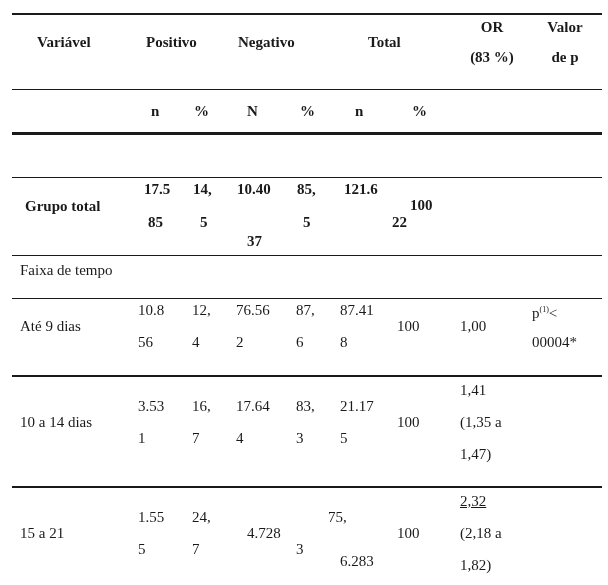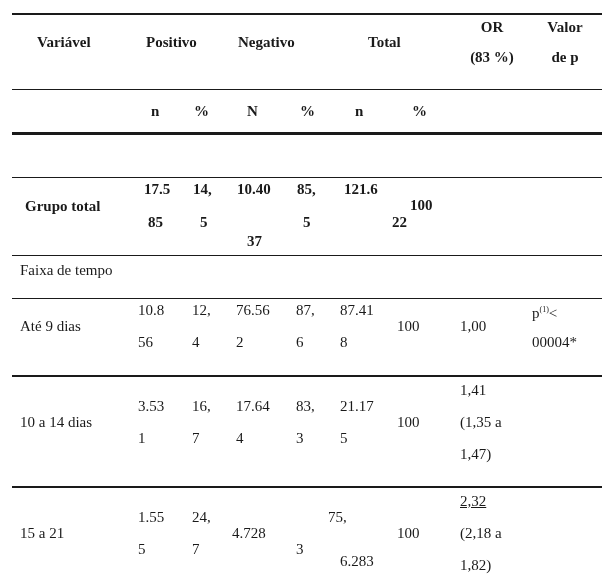--- a/index.html
+++ b/index.html
@@ -96,21 +96,21 @@
   <span class="t" style="left:460px;top:408px;">(1,35 a</span>
   <span class="t" style="left:460px;top:440px;">1,47)</span>
 </div>
 
 <div>
   <span class="t" style="left:20px;top:519px;">15 a 21</span>
   <span class="t" style="left:138px;top:503px;">1.55</span>
   <span class="t" style="left:138px;top:535px;">5</span>
   <span class="t" style="left:192px;top:503px;">24,</span>
   <span class="t" style="left:192px;top:535px;">7</span>
-  <span class="t" style="left:232px;top:519px;">4.728</span>
+  <span class="t" style="left:247px;top:519px;">4.728</span>
   <span class="t" style="left:296px;top:503px;margin-left:32px;">75,</span>
   <span class="t" style="left:296px;top:535px;">3</span>
   <span class="t" style="left:340px;top:547px;text-align:center;">6.283</span>
   <span class="t" style="left:397px;top:519px;">100</span>
   <span class="t" style="left:460px;top:487px;text-decoration:underline;">2,32</span>
   <span class="t" style="left:460px;top:519px;">(2,18 a</span>
   <span class="t" style="left:460px;top:551px;">1,82)</span>
 </div>
 
 </body></html>

